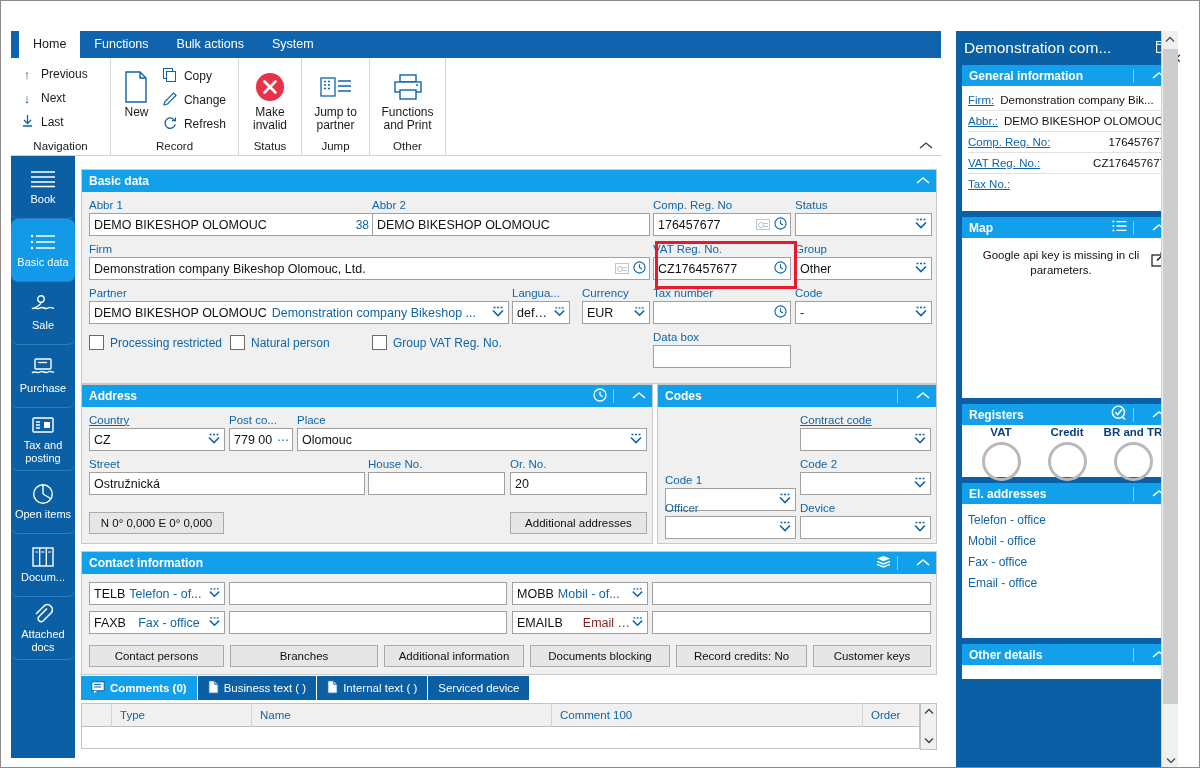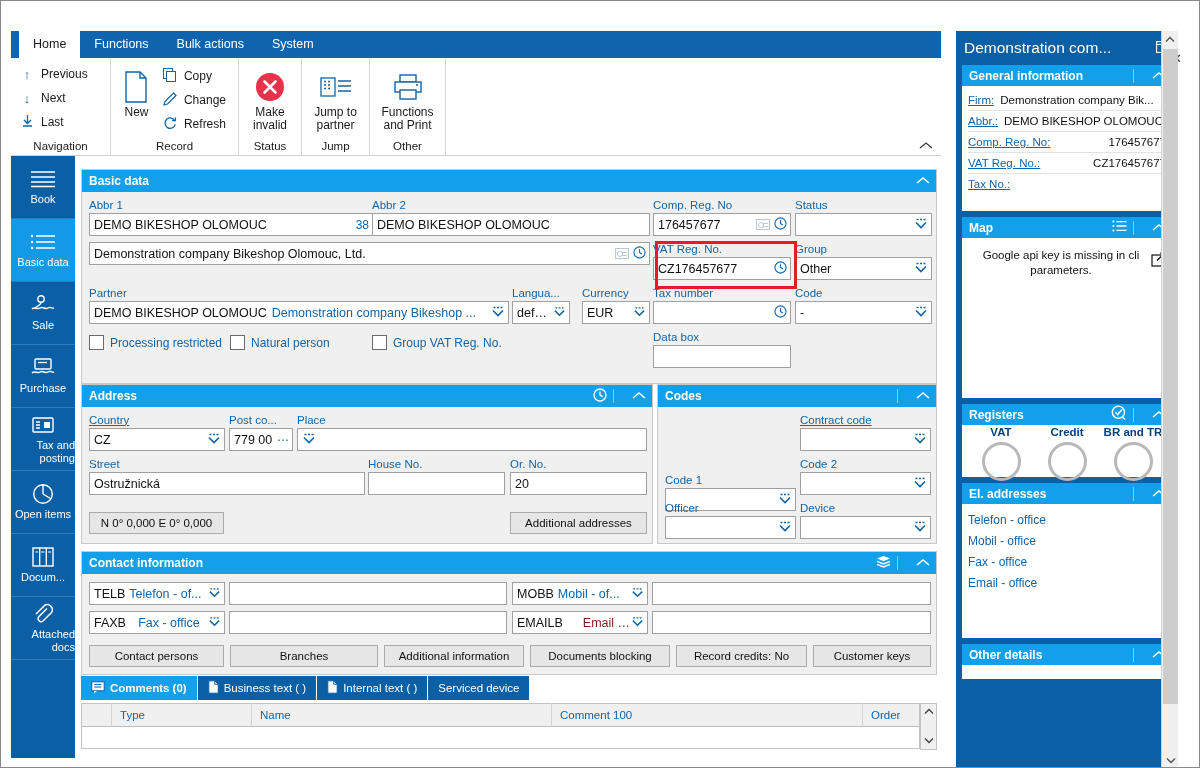--- a/index.html
+++ b/index.html
@@ -124,22 +124,23 @@
     position: absolute; left: 10px; top: 155px;
     width: 64px; height: 602px;
     background: #0b5fa5;
     display: flex; flex-direction: column;
   }
   .navitem {
     height: 63px;
     display: flex; flex-direction: column;
     align-items: center; justify-content: center;
     color: #ffffff; font-size: 11px; line-height: 12.5px;
-    text-align: right; cursor: default;
+    text-align: center; cursor: default;
     border-bottom: 1px solid #2b7cc0;
+    border-radius: 7px;
   }
   .navitem.active { background: #129ae8; }
   .navitem .ni { margin-bottom: 3px; height: 22px; display: flex; align-items: center; }
 
   
   .main {
     position: absolute; left: 80px; top: 160px;
     width: 866px; height: 597px;
     background: #ffffff;
   }
@@ -562,20 +563,21 @@
           <span class="chev">
             <svg width="14" height="12" viewBox="0 0 14 12">
                 <path d="M2.5 1.5h2M6 1.5h2M9.5 1.5h2" stroke="#1064a8" stroke-width="1.4"></path>
                 <path d="M2 4.5 L7 9.5 L12 4.5" stroke="#1064a8" stroke-width="1.6" fill="none"></path>
               </svg>
           </span>
         </div>
       </div>
 
       <div style="position:absolute;left:7px;top:72px;width:561px">
+        <div class="field-lbl">Firm</div>
         <div class="inp">
           <span class="val">Demonstration company Bikeshop Olomouc, Ltd.</span>
           <span class="adorn">
             <span class="cardico"></span>
             <span class="clock">
               <svg width="13" height="13" viewBox="0 0 14 14">
                   <circle cx="7" cy="7" r="6" fill="none" stroke="#1064a8" stroke-width="1.2"></circle>
                   <path d="M7 3.6V7l2.6 1.6" stroke="#1064a8" stroke-width="1.2" fill="none"></path>
                 </svg>
             </span>
@@ -723,20 +725,21 @@
       <div style="position:absolute;left:147px;top:28px;width:64px">
         <div class="field-lbl">Post co...</div>
         <div class="inp">
           <span class="val">779 00</span>
           <span style="color:#1064a8;font-size:12px">⋯</span>
         </div>
       </div>
       <div style="position:absolute;left:215px;top:28px;width:350px">
         <div class="field-lbl">Place</div>
         <div class="inp">
+          <span class="val">Olomouc</span>
           <span class="chev">
             <svg width="14" height="12" viewBox="0 0 14 12">
                 <path d="M2.5 1.5h2M6 1.5h2M9.5 1.5h2" stroke="#1064a8" stroke-width="1.4"></path>
                 <path d="M2 4.5 L7 9.5 L12 4.5" stroke="#1064a8" stroke-width="1.6" fill="none"></path>
               </svg>
           </span>
         </div>
       </div>
       <div style="position:absolute;left:7px;top:72px;width:276px">
         <div class="field-lbl">Street</div>

